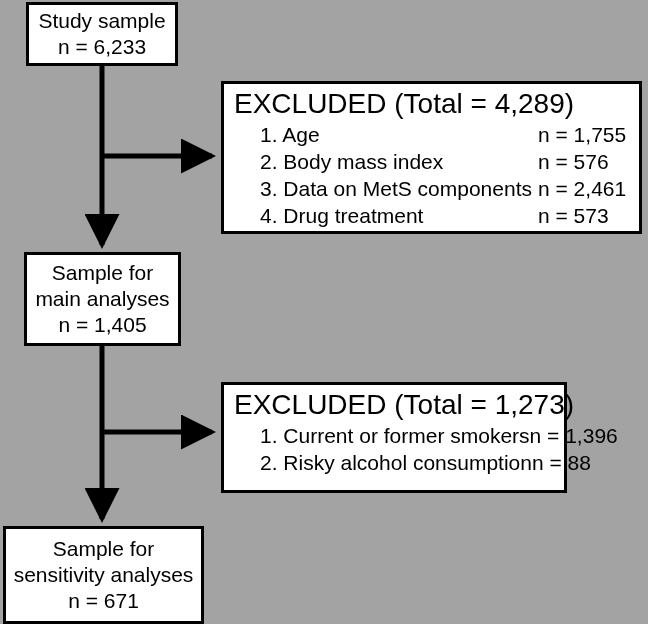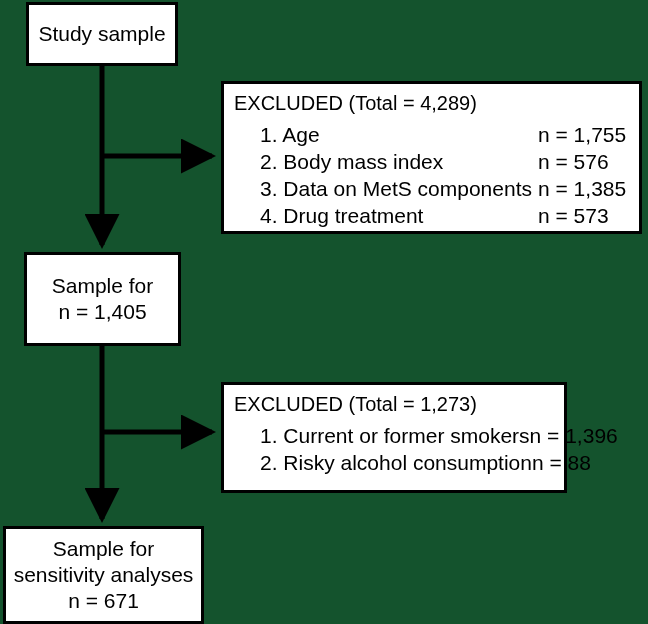--- a/index.html
+++ b/index.html
@@ -8,21 +8,21 @@
     background: #ffffff;
   }
   body {
     font-family: "Liberation Sans", sans-serif;
     color: #000000;
   }
   #flowchart {
     position: relative;
     width: 648px;
     height: 624px;
-    background: #14532d;
+    background: #a3a3a3;
     overflow: hidden;
   }
   .node {
     position: absolute;
     box-sizing: border-box;
     border: 3px solid #000000;
     background: #ffffff;
     display: flex;
     flex-direction: column;
     justify-content: center;
@@ -69,21 +69,21 @@
     width: 421px;
     height: 153px;
   }
   #node-excluded-2 {
     left: 221px;
     top: 382px;
     width: 346px;
     height: 111px;
   }
   .excl-title {
-    font-size: 20px;
+    font-size: 28px;
     line-height: 27px;
     white-space: pre;
   }
   .excl-list {
     list-style: none;
     margin: 4px;
     padding: 0;
   }
   .excl-item {
     display: flex;
@@ -126,46 +126,48 @@
 
     <line x1="102" y1="156" x2="212" y2="156" stroke="#000000" stroke-width="5" marker-end="url(#arrowhead)"></line>
 
     <line x1="102" y1="346" x2="102" y2="519" stroke="#000000" stroke-width="5" marker-end="url(#arrowhead)"></line>
 
     <line x1="102" y1="432" x2="212" y2="432" stroke="#000000" stroke-width="5" marker-end="url(#arrowhead)"></line>
   </svg>
 
   <div class="node centered" id="node-study-sample">
     <div class="node-line">Study sample</div>
+    <div class="node-line">n = 6,233</div>
   </div>
 
   <div class="excl-box" id="node-excluded-1">
     <div class="excl-title">EXCLUDED (Total = 4,289)</div>
     <ul class="excl-list">
       <li class="excl-item">
         <span class="excl-item-label">1. Age</span>
         <span class="excl-item-count">n = 1,755</span>
       </li>
       <li class="excl-item">
         <span class="excl-item-label">2. Body mass index</span>
         <span class="excl-item-count">n = 576</span>
       </li>
       <li class="excl-item">
         <span class="excl-item-label">3. Data on MetS components</span>
-        <span class="excl-item-count">n = 1,385</span>
+        <span class="excl-item-count">n = 2,461</span>
       </li>
       <li class="excl-item">
         <span class="excl-item-label">4. Drug treatment</span>
         <span class="excl-item-count">n = 573</span>
       </li>
     </ul>
   </div>
 
   <div class="node centered" id="node-main-sample">
     <div class="node-line">Sample for</div>
+    <div class="node-line">main analyses</div>
     <div class="node-line">n = 1,405</div>
   </div>
 
   <div class="excl-box" id="node-excluded-2">
     <div class="excl-title">EXCLUDED (Total = 1,273)</div>
     <ul class="excl-list">
       <li class="excl-item">
         <span class="excl-item-label">1. Current or former smokers</span>
         <span class="excl-item-count">n = 1,396</span>
       </li>

